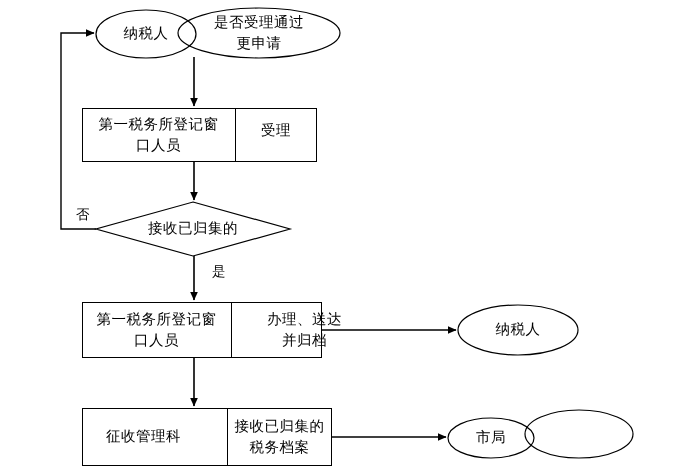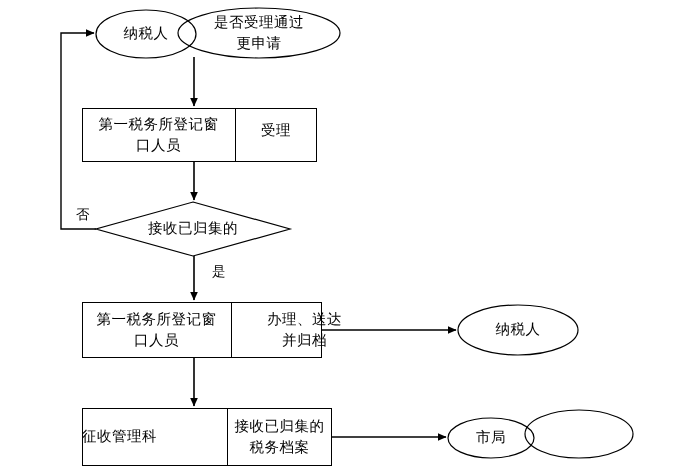--- a/index.html
+++ b/index.html
@@ -35,21 +35,21 @@
     font-size: 14.5px;
     line-height: 1.45;
     color: #000000;
     letter-spacing: 0.5px;
     pointer-events: none;
     white-space: pre-line;
   }
   .node-text.left-align {
     justify-content: flex-start;
     text-align: left;
-    padding-left: 0;
+    padding-left: 24px;
     box-sizing: border-box;
   }
   .edge-label {
     position: absolute;
     font-size: 13.5px;
     line-height: 1;
     color: #000000;
   }
   .box-shape {
     position: absolute;

